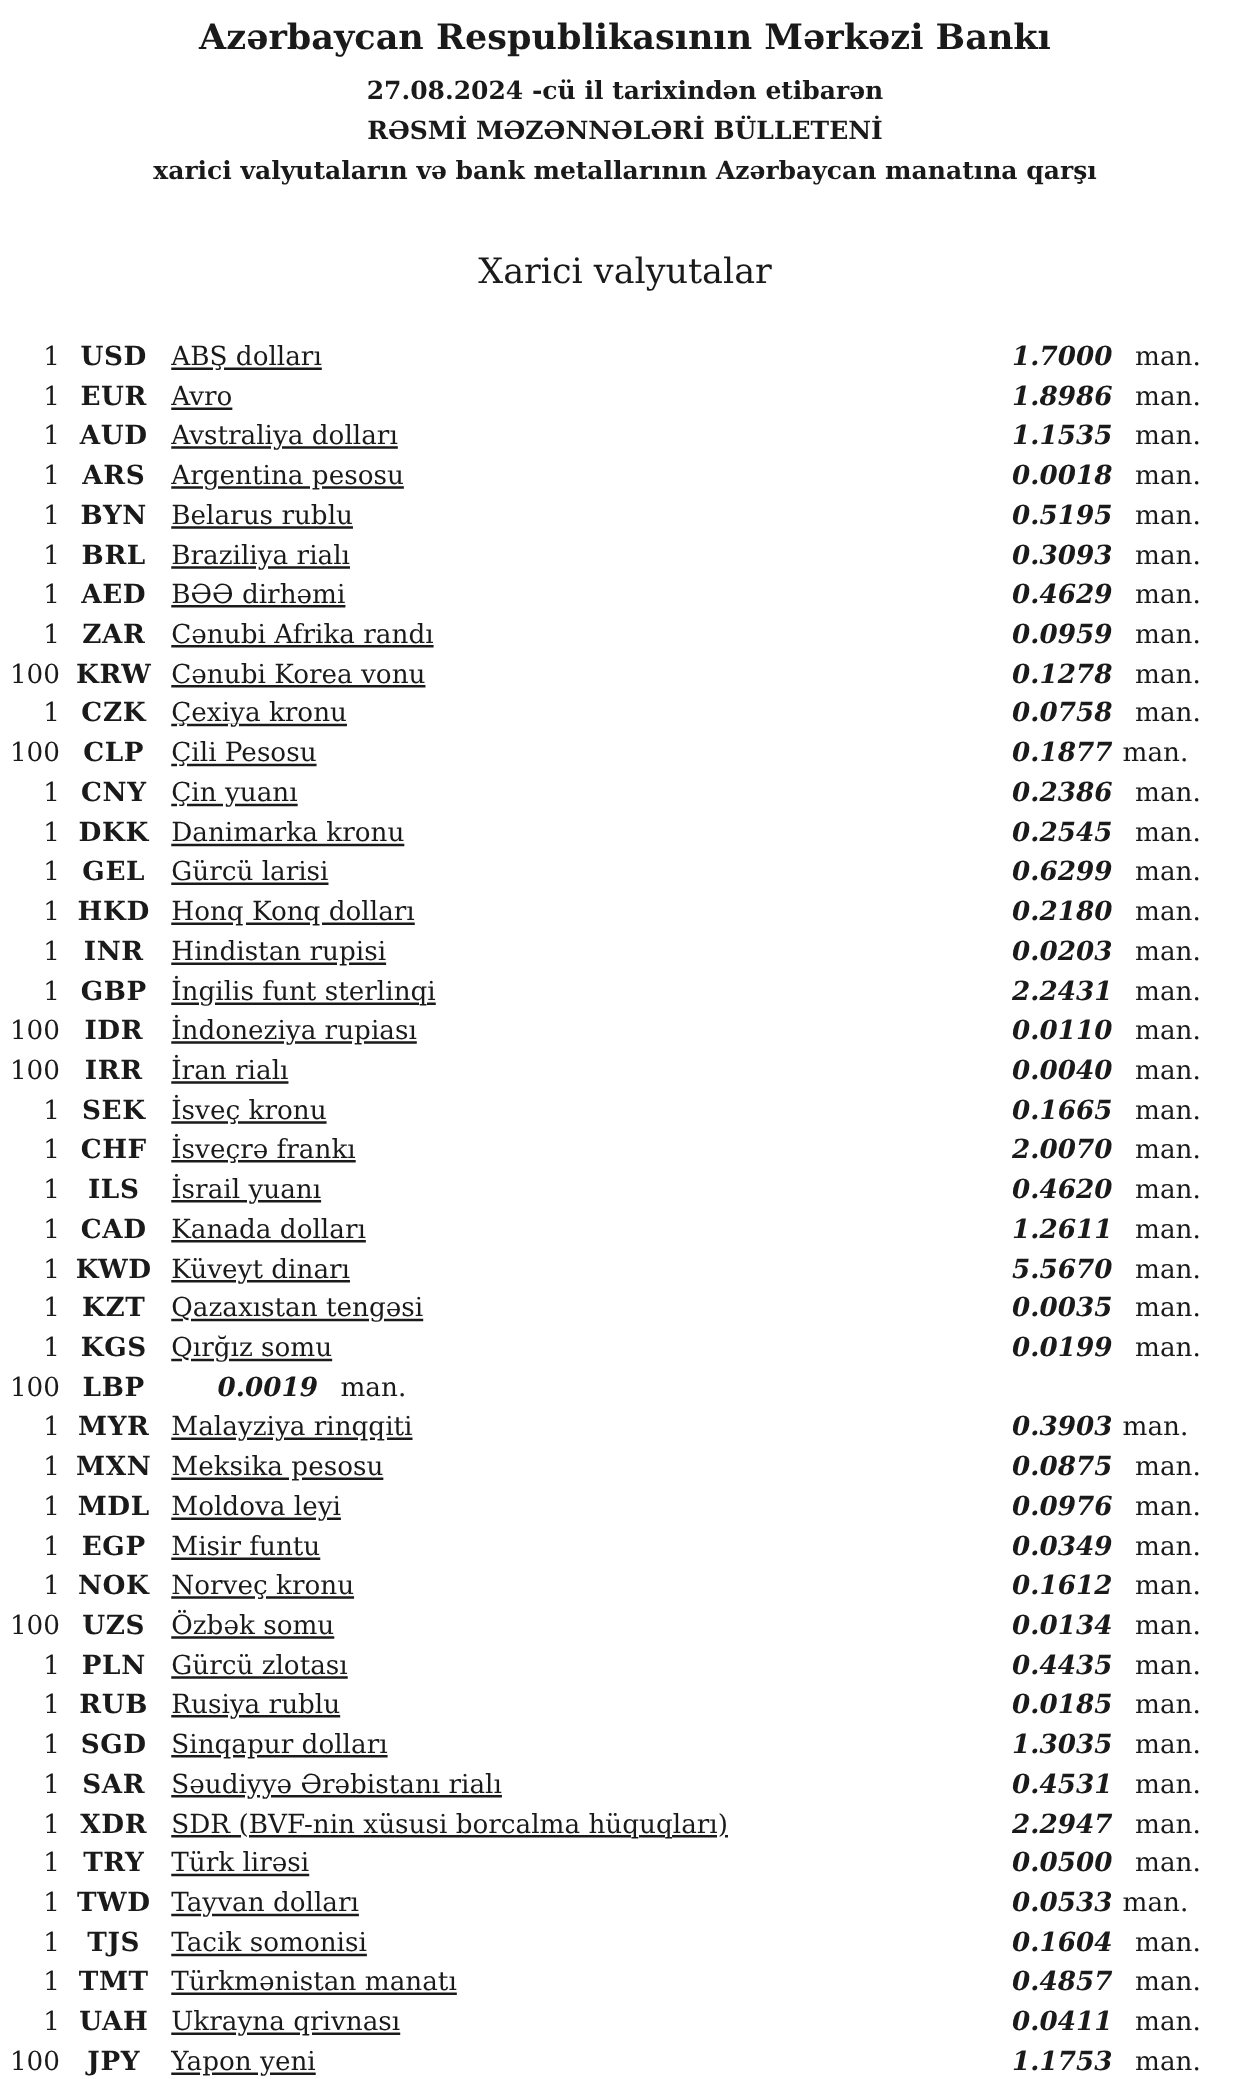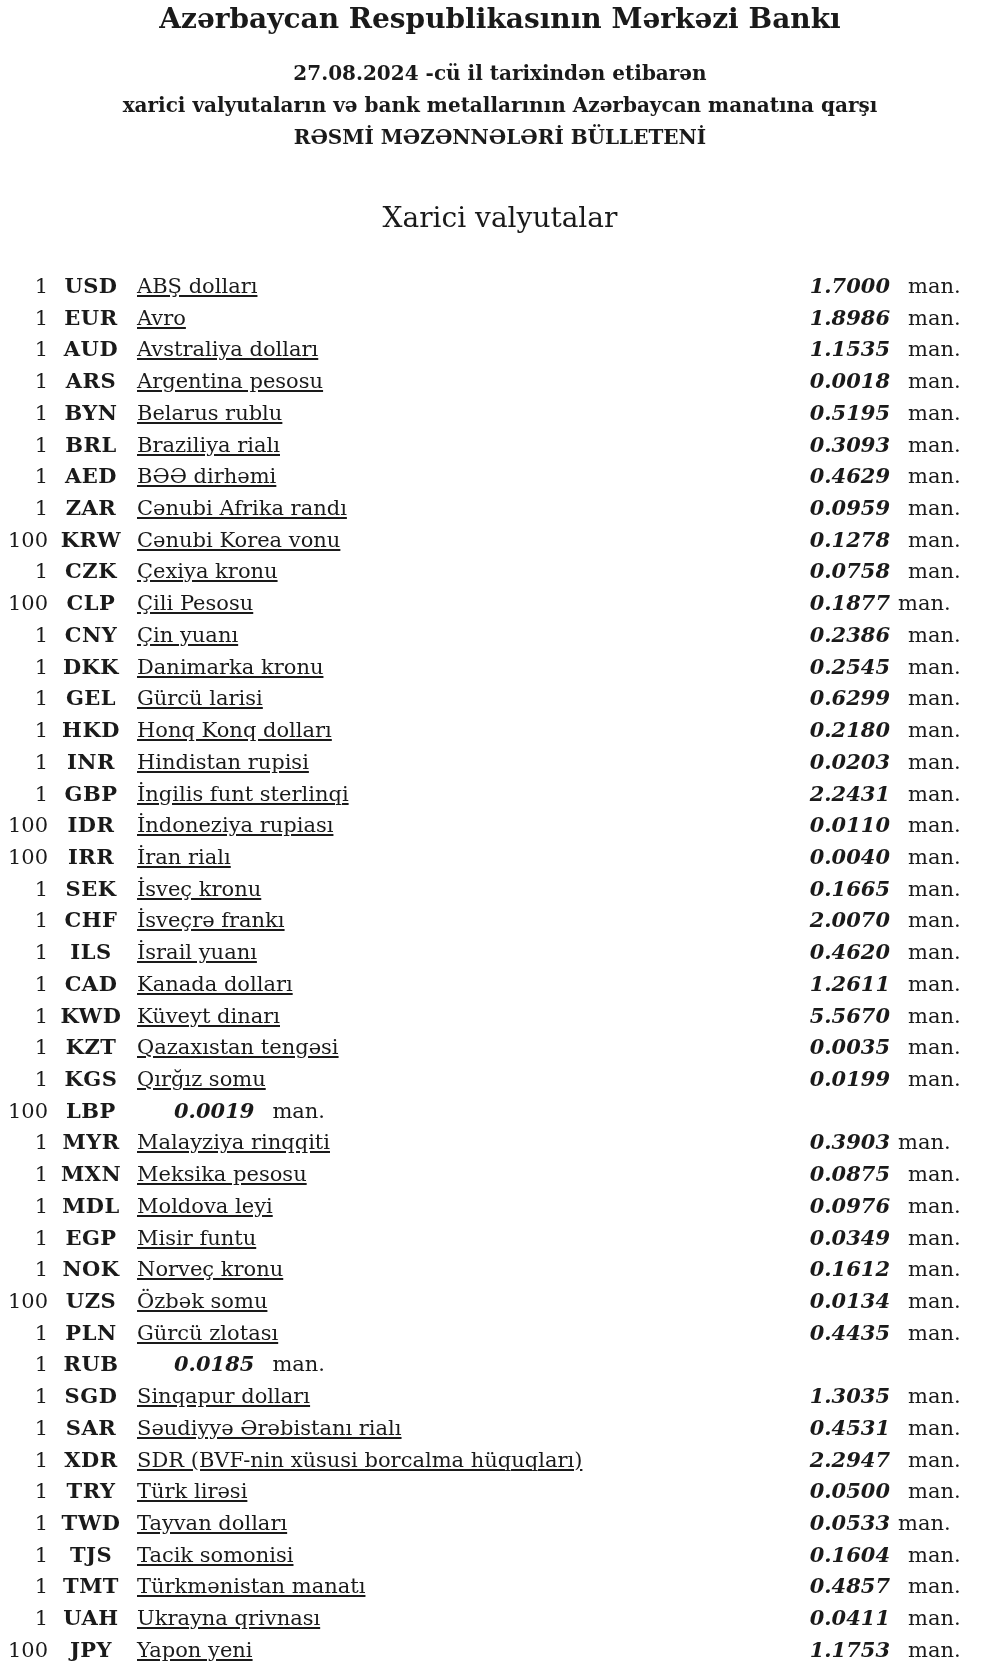--- a/index.html
+++ b/index.html
@@ -11,33 +11,34 @@
     position: relative;
     width: 1000px;
     height: 1663px;
     background: #ffffff;
     color: #1a1a1a;
     font-family: "DejaVu Serif", "Liberation Serif", serif;
     overflow: hidden;
   }
   .title {
     margin: 0;
+    padding-top: 11px;
     text-align: center;
     font-size: 28px;
     font-weight: 700;
     line-height: 37px;
   }
   .sub {
     margin: 0;
     text-align: center;
     font-weight: 700;
     font-size: 20px;
     line-height: 32px;
   }
-  .sub-first { margin-top: 20px; }
+  .sub-first { margin-top: 8px; }
   .section-title {
     margin: 49px 0 0 0;
     text-align: center;
     font-weight: 400;
     font-size: 28px;
     line-height: 32px;
   }
   .rates { margin: 0; }
   .row {
     display: flex;
@@ -84,22 +85,22 @@
     margin-left: 8px;
     margin-right: 47px;
   }
 </style>
 </head>
 <body>
 
 <div class="page">
   <h1 class="title">Azərbaycan Respublikasının Mərkəzi Bankı</h1>
   <p class="sub sub-first">27.08.2024 -cü il tarixindən etibarən</p>
+  <p class="sub">RƏSMİ MƏZƏNNƏLƏRİ BÜLLETENİ</p>
   <p class="sub">xarici valyutaların və bank metallarının Azərbaycan manatına qarşı</p>
-  <p class="sub">RƏSMİ MƏZƏNNƏLƏRİ BÜLLETENİ</p>
 
   <h2 class="section-title">Xarici valyutalar</h2>
 
   <div class="rates">
       <div class="row">
         <span class="qty">1</span>
         <span class="code">USD</span>
         <span class="name">ABŞ dolları</span>
         <span class="rate">1.7000</span>
         <span class="man">man.</span>
@@ -330,20 +331,21 @@
       <div class="row">
         <span class="qty">1</span>
         <span class="code">PLN</span>
         <span class="name">Gürcü zlotası</span>
         <span class="rate">0.4435</span>
         <span class="man">man.</span>
       </div>
       <div class="row">
         <span class="qty">1</span>
         <span class="code">RUB</span>
+        <span class="name">Rusiya rublu</span>
         <span class="rate">0.0185</span>
         <span class="man">man.</span>
       </div>
       <div class="row">
         <span class="qty">1</span>
         <span class="code">SGD</span>
         <span class="name">Sinqapur dolları</span>
         <span class="rate">1.3035</span>
         <span class="man">man.</span>
       </div>

